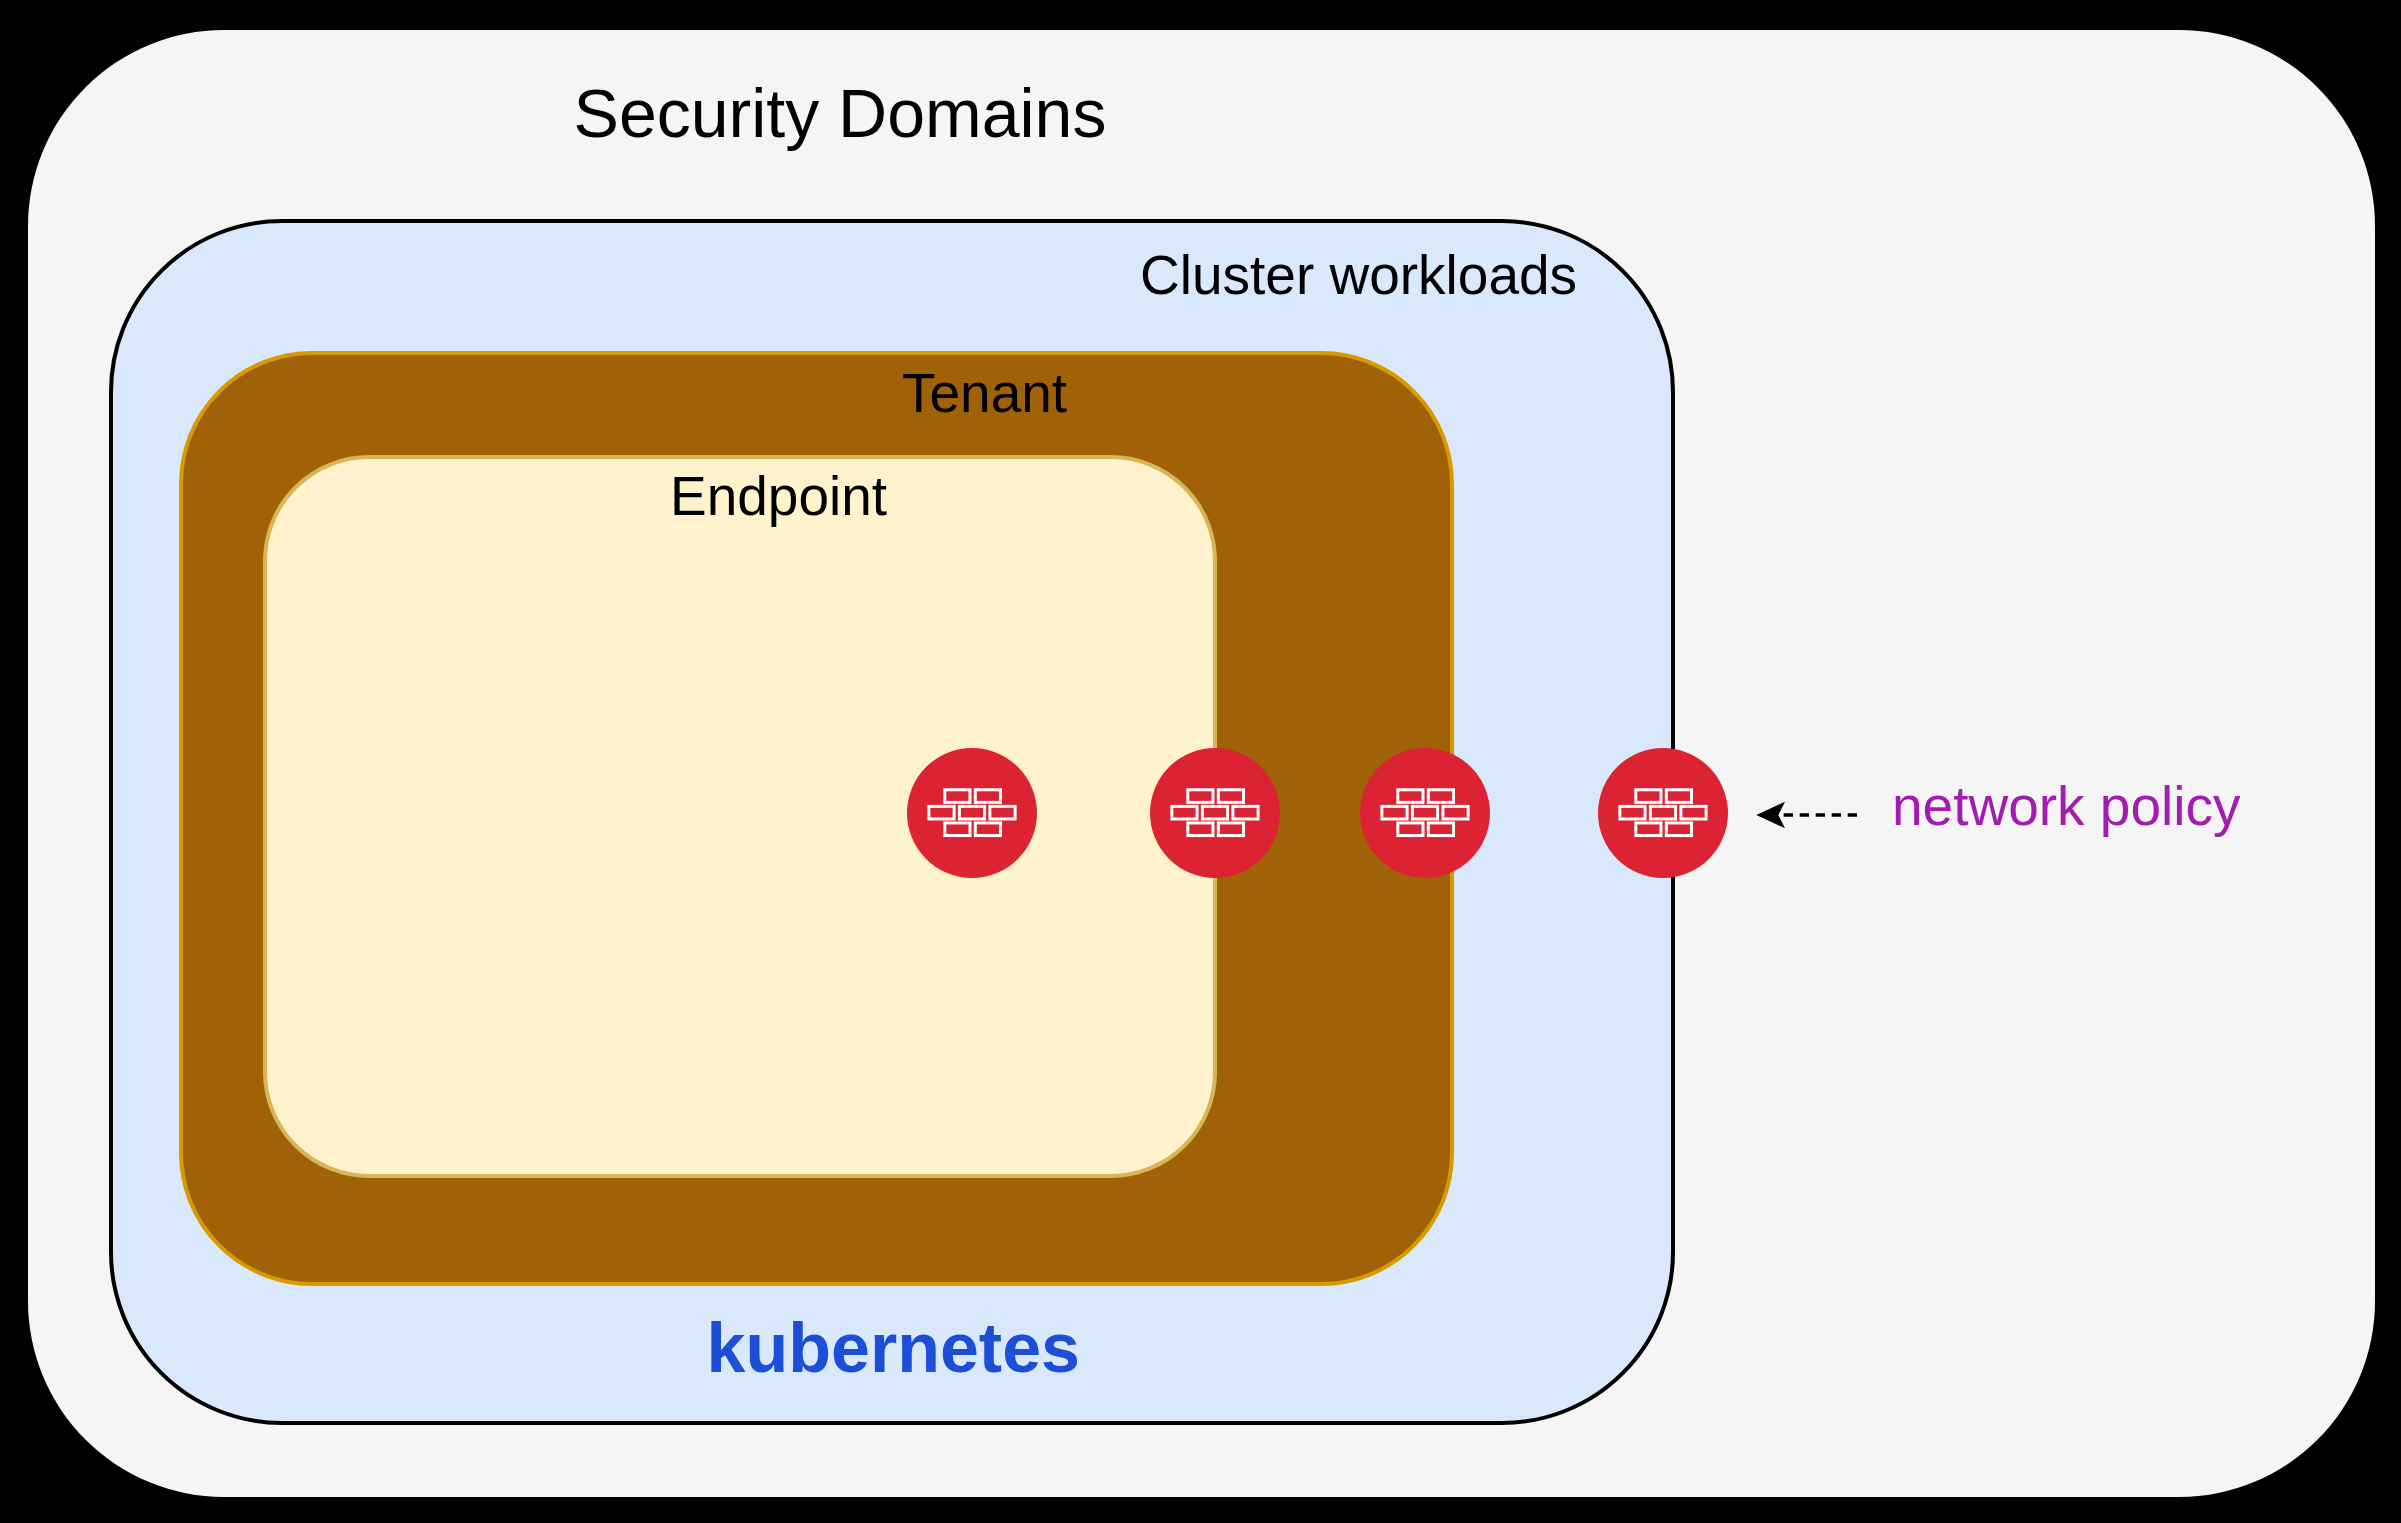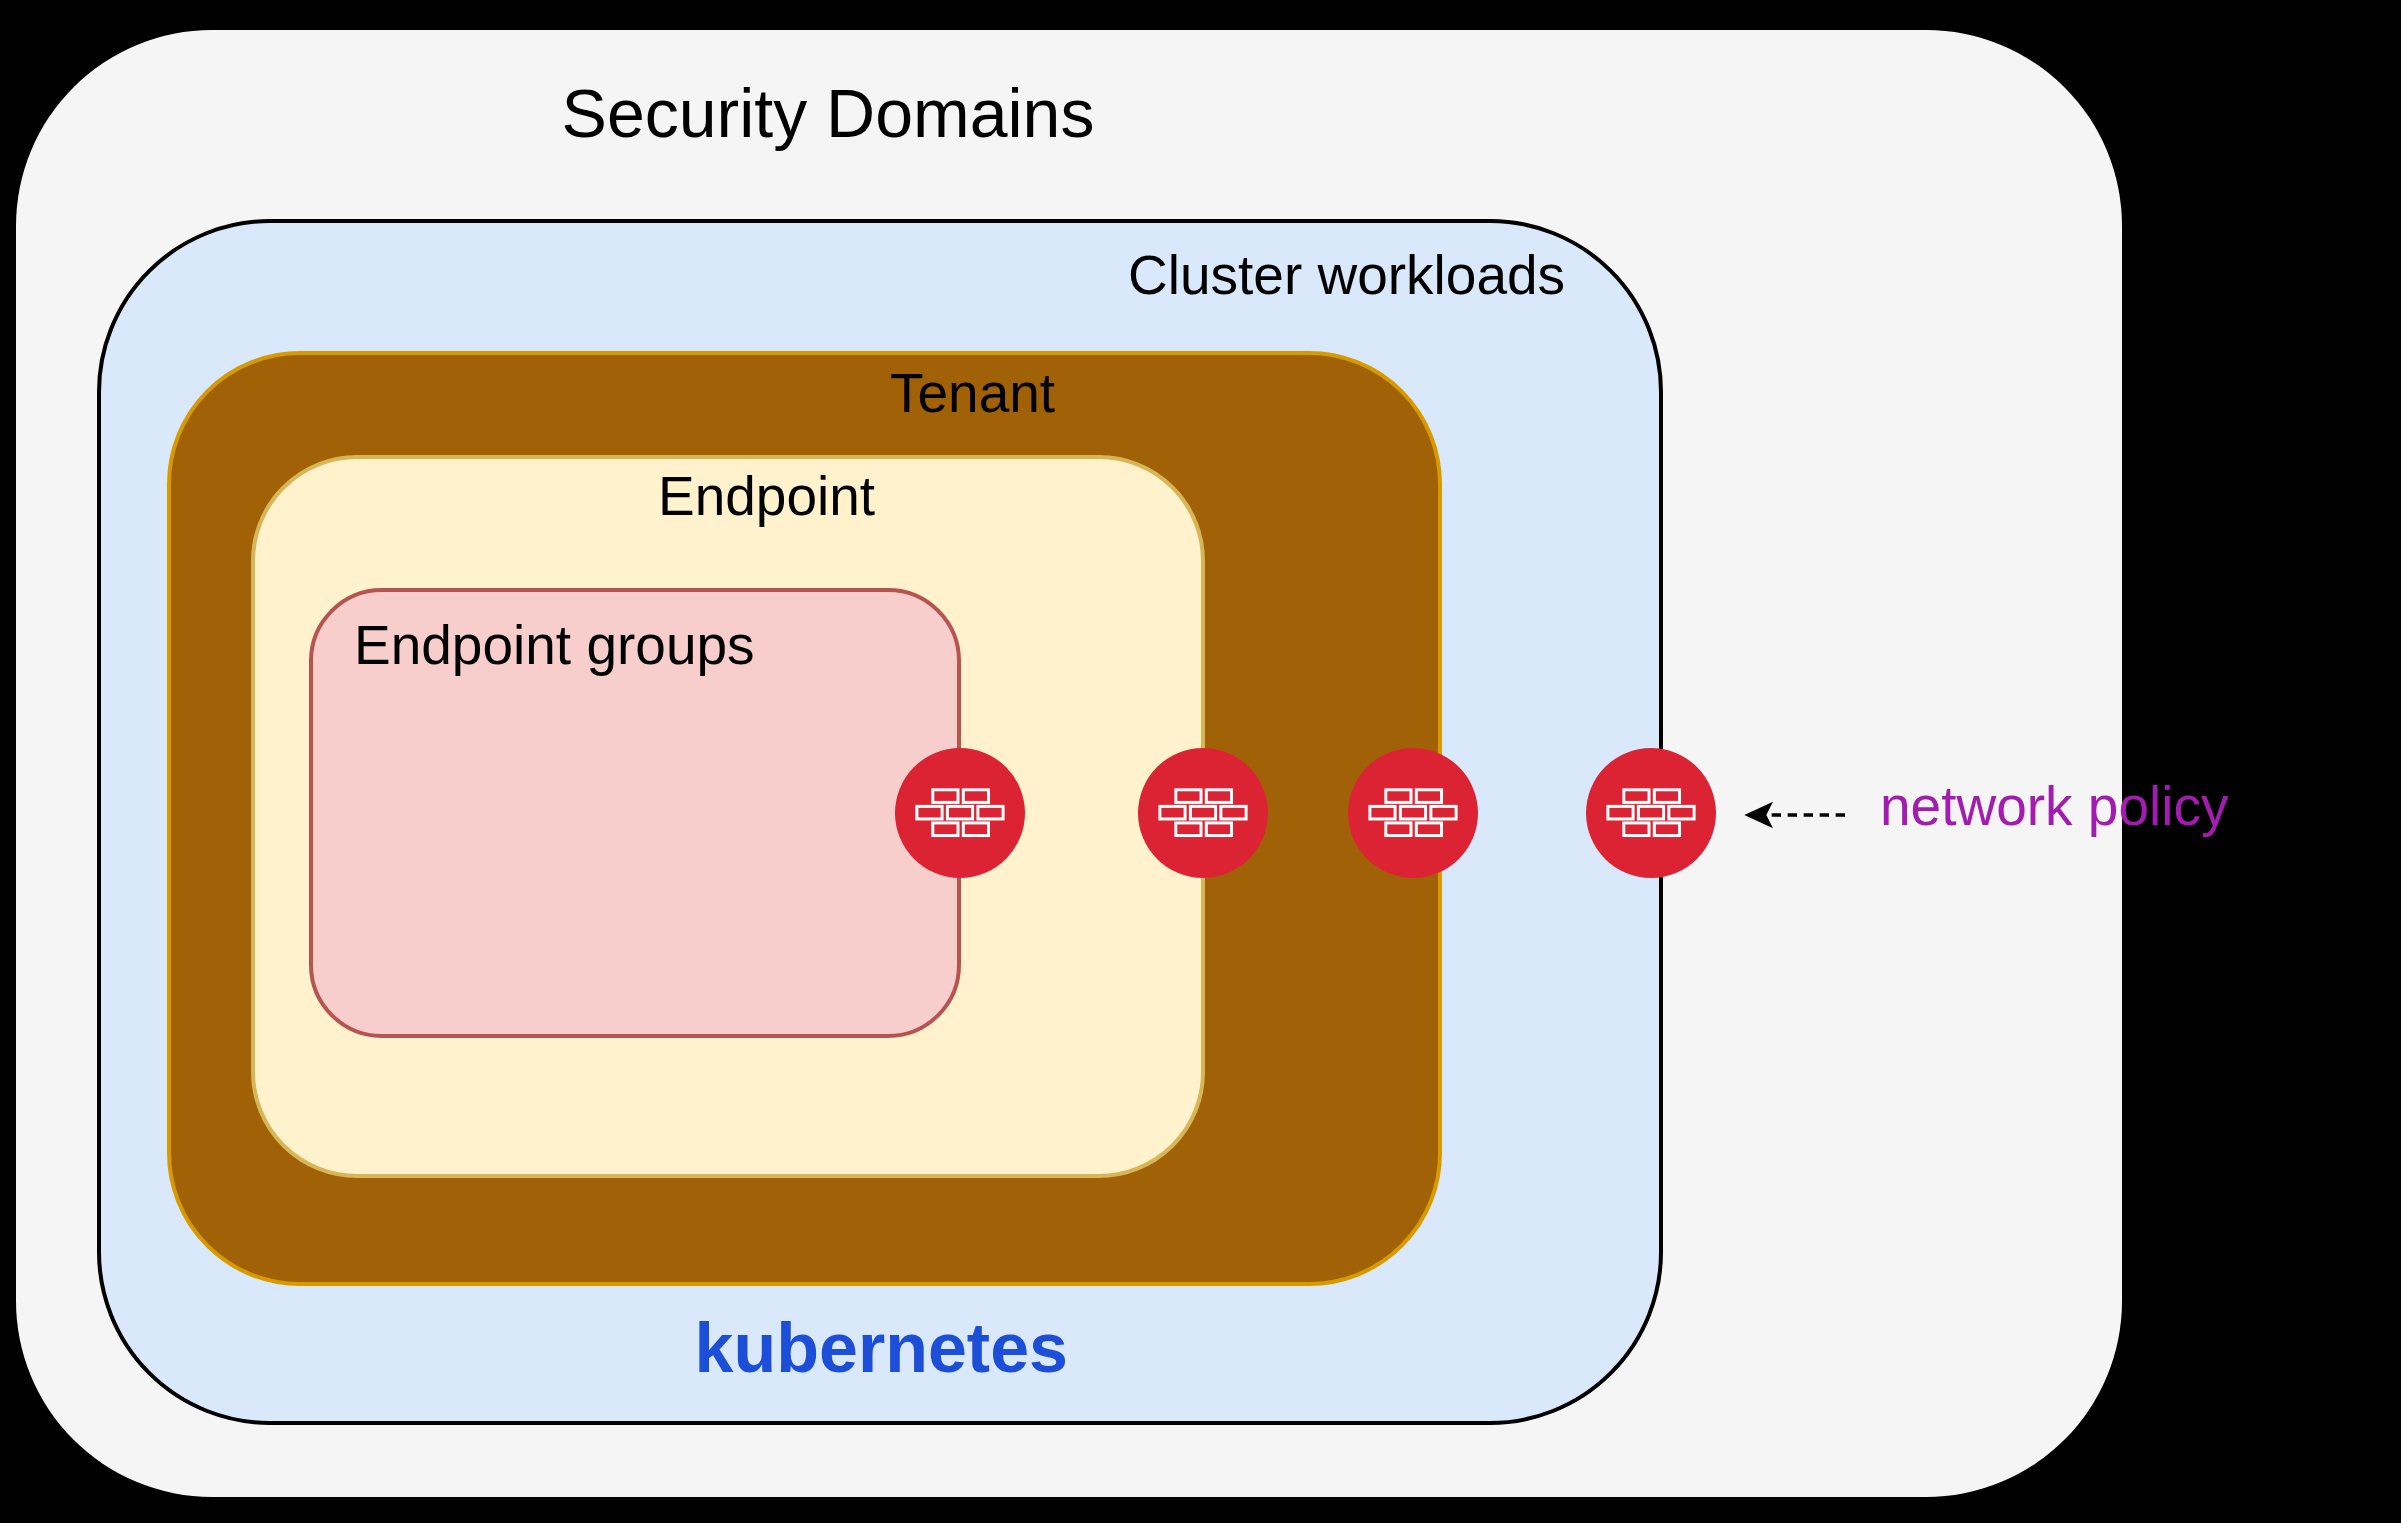--- a/index.html
+++ b/index.html
@@ -10,23 +10,23 @@
   }
   #canvas {
     position: relative;
     width: 2401px;
     height: 1524px;
     background: #000000;
     overflow: hidden;
   }
   #panel {
     position: absolute;
-    left: 16px;
+    left: 28px;
     top: 30px;
-    width: 2106px;
+    width: 2347px;
     height: 1467px;
     background: #f5f5f5;
     border-radius: 196px;
   }
   .diagram-title {
     position: absolute;
     left: 413px;
     top: 43px;
     width: 798px;
     text-align: center;
@@ -136,23 +136,20 @@
 
     <div class="box" id="cluster-box">
       <div class="box-label centered" id="cluster-label">Cluster workloads</div>
 
       <div class="box" id="tenant-box">
         <div class="box-label centered" id="tenant-label">Tenant</div>
 
         <div class="box" id="namespace-box">
           <div class="box-label centered" id="namespace-label">Endpoint</div>
 
-          <div class="box" id="endpoint-box">
-            <div class="box-label" id="endpoint-label">Endpoint groups</div>
-          </div>
         </div>
       </div>
 
       <div id="kubernetes-label">kubernetes</div>
     </div>
 
     <div class="firewall" id="firewall-1">
       <svg viewBox="0 0 196 196" width="130" height="130">
         <circle cx="98" cy="98" r="98" fill="#dc2334"></circle>
         <g fill="none" stroke="#ffffff" stroke-width="4.5">

